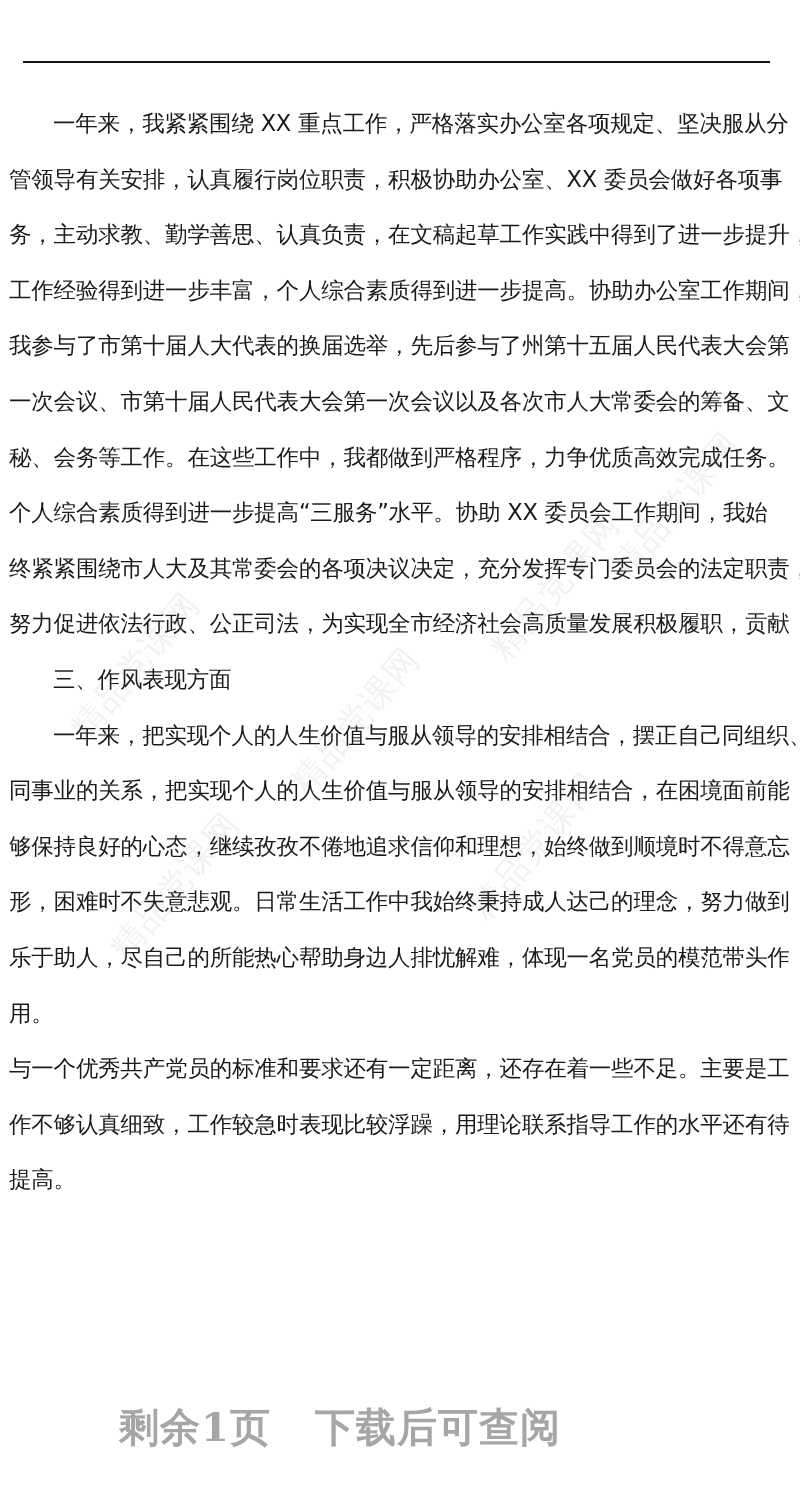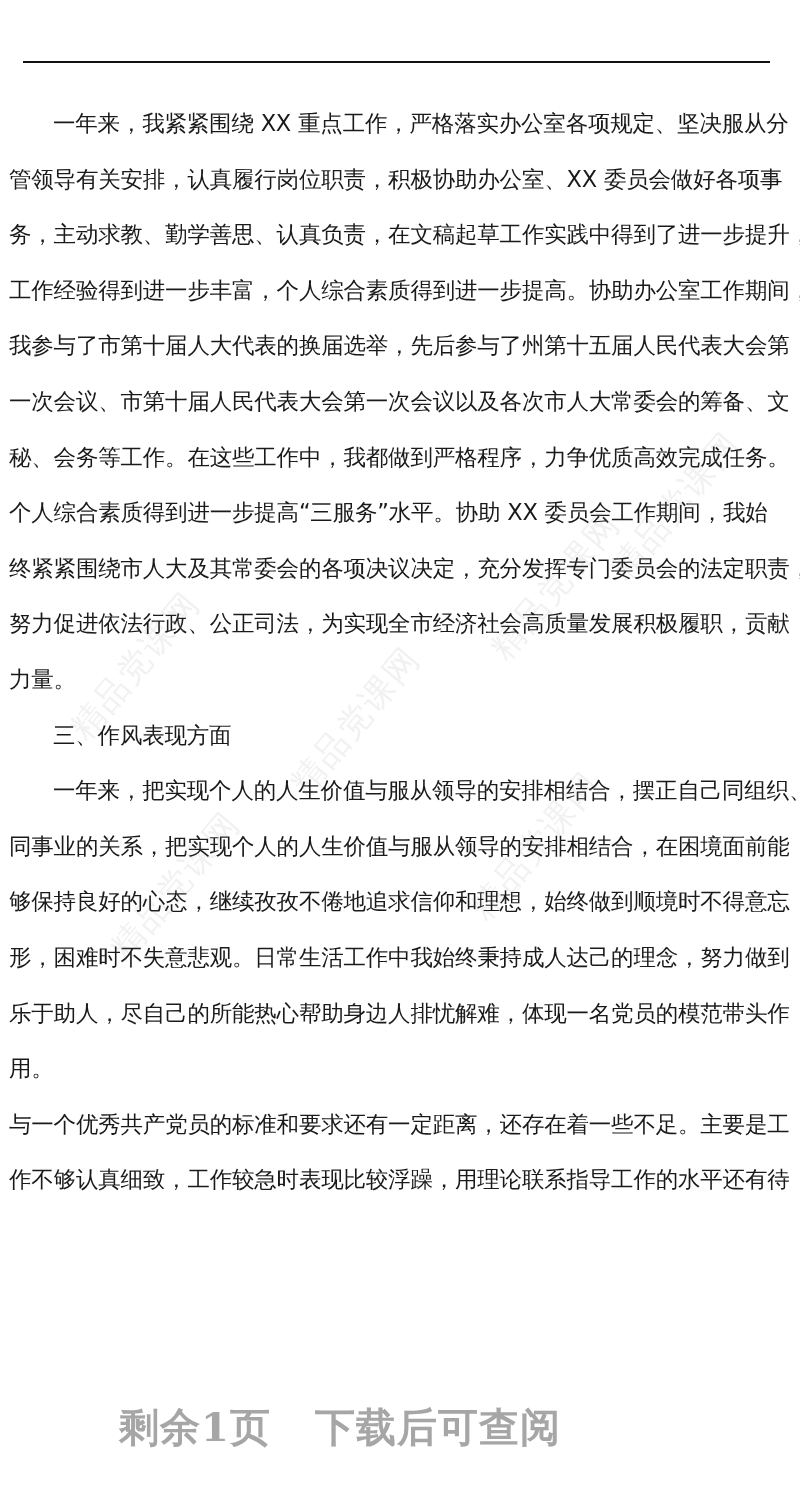--- a/index.html
+++ b/index.html
@@ -31,30 +31,30 @@
   <div class="line indent">一年来，我紧紧围绕 XX 重点工作，严格落实办公室各项规定、坚决服从分</div>
   <div class="line">管领导有关安排，认真履行岗位职责，积极协助办公室、XX 委员会做好各项事</div>
   <div class="line">务，主动求教、勤学善思、认真负责，在文稿起草工作实践中得到了进一步提升，</div>
   <div class="line">工作经验得到进一步丰富，个人综合素质得到进一步提高。协助办公室工作期间，</div>
   <div class="line">我参与了市第十届人大代表的换届选举，先后参与了州第十五届人民代表大会第</div>
   <div class="line">一次会议、市第十届人民代表大会第一次会议以及各次市人大常委会的筹备、文</div>
   <div class="line">秘、会务等工作。在这些工作中，我都做到严格程序，力争优质高效完成任务。</div>
   <div class="line">个人综合素质得到进一步提高“三服务”水平。协助 XX 委员会工作期间，我始</div>
   <div class="line">终紧紧围绕市人大及其常委会的各项决议决定，充分发挥专门委员会的法定职责，</div>
   <div class="line">努力促进依法行政、公正司法，为实现全市经济社会高质量发展积极履职，贡献</div>
-  <div class="line">力量。</div>
   <div class="line indent">三、作风表现方面</div>
   <div class="line indent">一年来，把实现个人的人生价值与服从领导的安排相结合，摆正自己同组织、</div>
   <div class="line">同事业的关系，把实现个人的人生价值与服从领导的安排相结合，在困境面前能</div>
   <div class="line">够保持良好的心态，继续孜孜不倦地追求信仰和理想，始终做到顺境时不得意忘</div>
   <div class="line">形，困难时不失意悲观。日常生活工作中我始终秉持成人达己的理念，努力做到</div>
   <div class="line">乐于助人，尽自己的所能热心帮助身边人排忧解难，体现一名党员的模范带头作</div>
   <div class="line">用。</div>
   <div class="line">与一个优秀共产党员的标准和要求还有一定距离，还存在着一些不足。主要是工</div>
   <div class="line">作不够认真细致，工作较急时表现比较浮躁，用理论联系指导工作的水平还有待</div>
+  <div class="line">提高。</div>
 </div>
 
 <div class="watermark-layer">
   <div class="wm" style="left:60px; top:720px;">精品党课网</div>
   <div class="wm" style="left:280px; top:775px;">精品党课网</div>
   <div class="wm" style="left:480px; top:640px;">精品党课网</div>
   <div class="wm" style="left:600px; top:560px;">精品党课网</div>
   <div class="wm" style="left:100px; top:940px;">精品党课网</div>
   <div class="wm" style="left:460px; top:900px;">精品党课网</div>
 </div>

